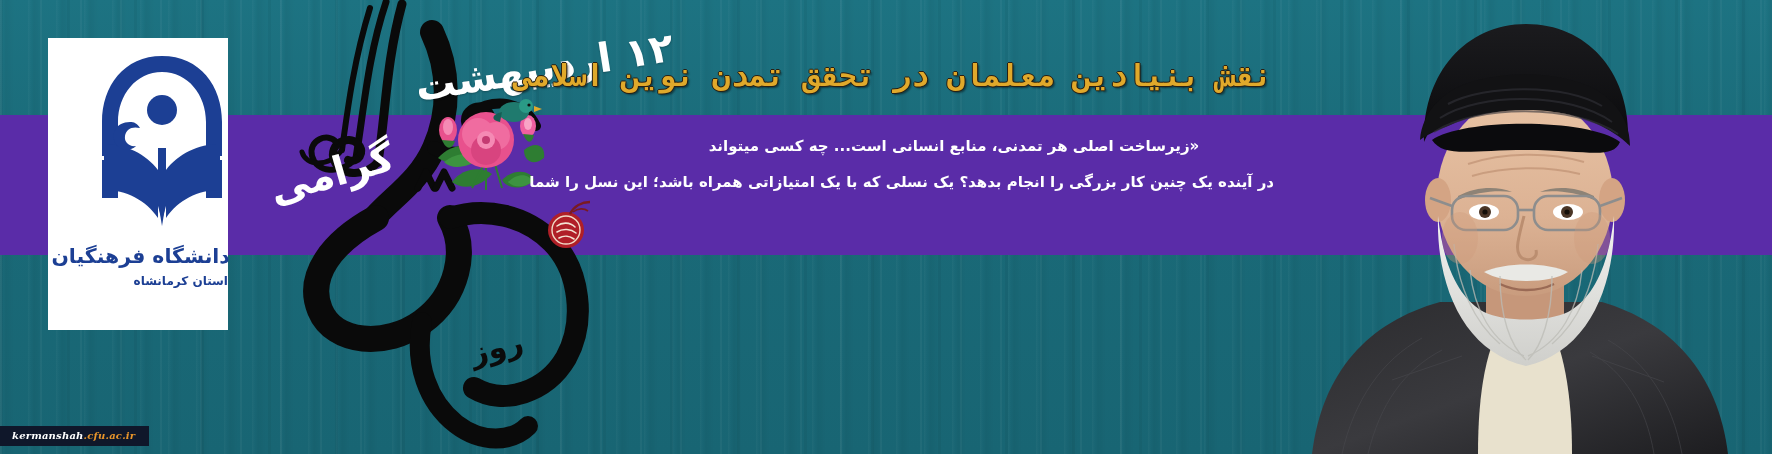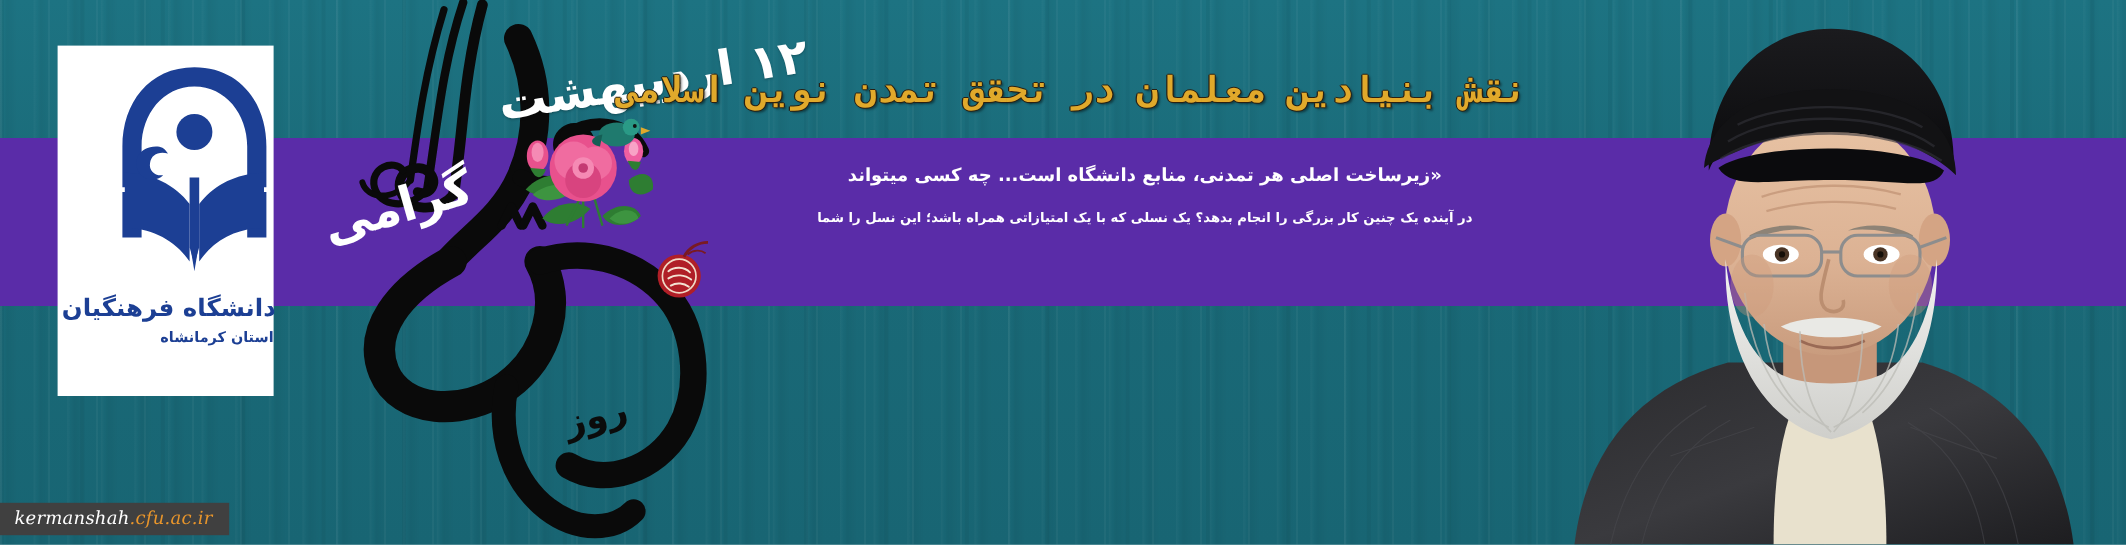--- a/index.html
+++ b/index.html
@@ -57,26 +57,26 @@
     transform:scaleX(1.02);
   }
   .logo-fa2{
     font-family:"DejaVu Sans","Liberation Sans",sans-serif;
     color:#1c3f94;font-size:12px;font-weight:600;margin-top:6px;
   }
 
   
   .url-bar{
     position:absolute;left:0;bottom:8px;
-    background:#404040;
+    background:#0f172a;
     padding:4px 14px 5px 12px;
     z-index:8;
     direction:ltr;
     font-family:"DejaVu Serif","Liberation Serif",serif;
-    font-style:italic;font-weight:400;font-size:15px;
+    font-style:italic;font-weight:700;font-size:10px;
     letter-spacing:.2px;
   }
   .url-white{color:#ffffff;}
   .url-orange{color:#e8952b;}
 
   
   .calli{
     position:absolute;
     left:236px;top:-8px;
     width:380px;height:462px;
@@ -154,21 +154,21 @@
     width:640px;
     z-index:7;
     color:#ffffff;
     text-align:center;
     font-family:"DejaVu Sans","Liberation Sans",sans-serif;
     font-size:15px;
     font-weight:700;
     line-height:36px;
   }
   .quote .ln{display:block;white-space:nowrap;}
-  .quote .ln.l2{font-size:11px;}
+  .quote .ln.l2{font-size:15px;}
 
   
   .portrait{
     position:absolute;
     right:0;top:0;
     width:500px;height:454px;
     z-index:9;
     overflow:hidden;
   }
   .portrait svg{display:block;width:100%;height:100%;}
@@ -316,21 +316,21 @@
       </g>
 
       <path d="M30 18 C34 10 42 6 50 6" stroke="#7a1a22" stroke-width="2.4" fill="none"></path>
       <path d="M33 16 C38 12 44 12 48 15" stroke="#7a1a22" stroke-width="1.6" fill="none"></path>
     </svg>
   </div>
 
   <div class="headline">نقش بنیادین معلمان در تحقق تمدن نوین اسلامی</div>
 
   <div class="quote">
-    <span class="ln l1">«زیرساخت اصلی هر تمدنی، منابع دانشگاه است... چه کسی میتواند</span>
+    <span class="ln l1">«زیرساخت اصلی هر تمدنی، منابع انسانی است... چه کسی میتواند</span>
     <span class="ln l2">در آینده یک چنین کار بزرگی را انجام بدهد؟ یک نسلی که با یک امتیازاتی همراه باشد؛ این نسل را شما</span>
   </div>
 
   <div class="portrait">
     <svg viewBox="0 0 500 454" xmlns="http://www.w3.org/2000/svg" aria-hidden="true">
       <defs>
         <linearGradient id="skin" x1="0" y1="0" x2="0" y2="1">
           <stop offset="0%" stop-color="#e8c3a4"></stop>
           <stop offset="60%" stop-color="#dcb294"></stop>
           <stop offset="100%" stop-color="#c99c7e"></stop>

